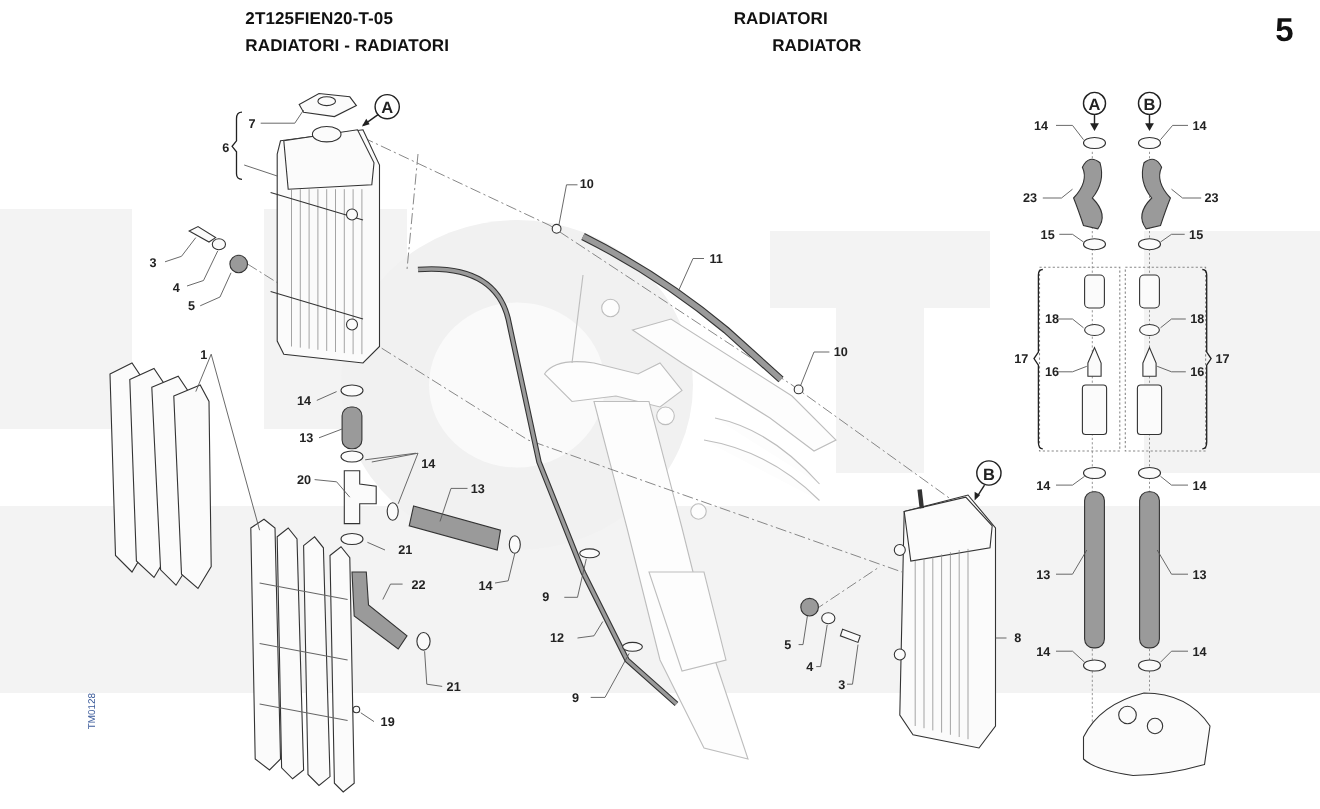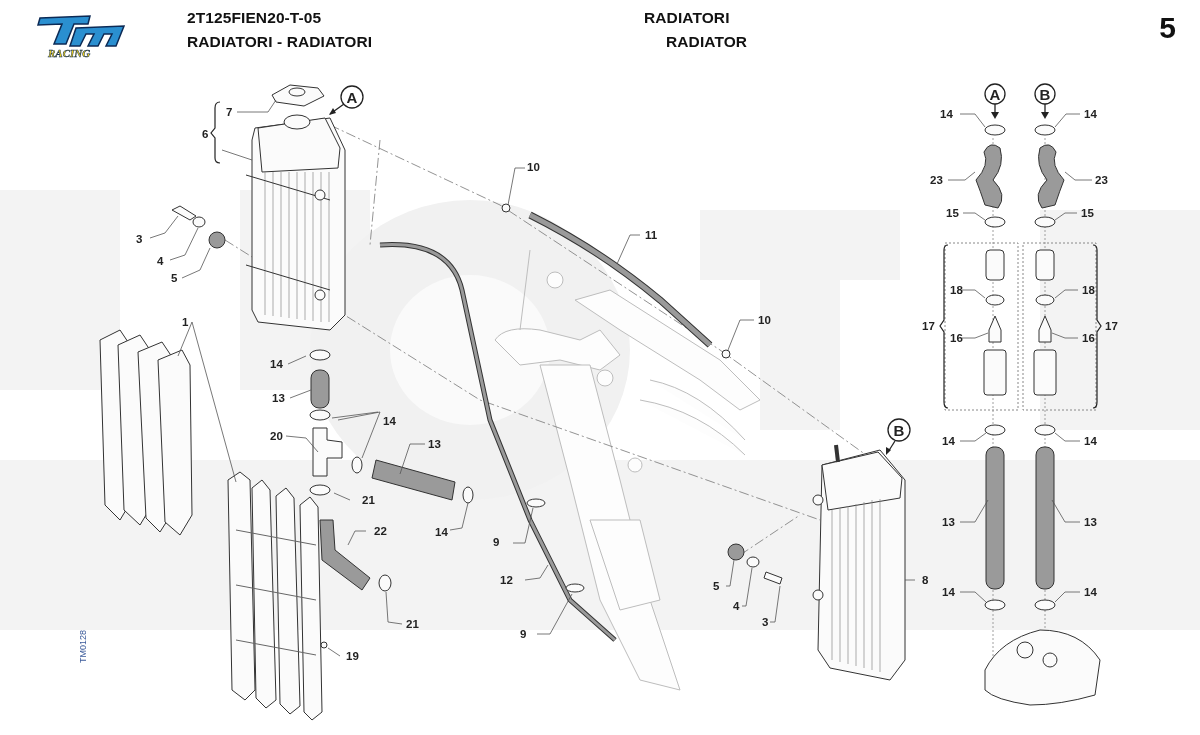--- a/index.html
+++ b/index.html
@@ -1,52 +1,43 @@
 <!DOCTYPE html>
 <html><head>
 <meta charset="utf-8">
 <style>
   html, body { margin:0; padding:0; background:#ffffff; }
   body { width:1200px; height:735px; overflow:hidden; position:relative;
          font-family:"Liberation Sans", sans-serif; color:#1a1a1a; }
   .header { position:absolute; top:0; left:0; width:1200px; height:64px; background:#fff; }
   .logo { position:absolute; left:30px; top:8px; width:100px; height:52px; }
-  .h-text { position:absolute; font-weight:bold; font-size:15.5px; letter-spacing:0.1px; color:#111; }
+  .h-text { position:absolute; font-weight:bold; font-size:15.5px; letter-spacing:0.1px; color:#111;margin-left:36px; }
   .code { left:187px; top:9px; }
   .sub  { left:187px; top:33px; }
-  .it   { left:644px; top:9px; }
+  .it   { left:631px; top:9px; }
   .en   { left:666px; top:33px; }
   .pagenum { position:absolute; right:24px; top:11px; font-size:30px; font-weight:bold; color:#111; }
   .watermark { position:absolute; left:0; top:170px; width:1200px; height:470px; pointer-events:none; }
   svg.diagram { position:absolute; left:0; top:64px; }
   .callout { font-family:"Liberation Sans", sans-serif; font-size:11.5px; font-weight:bold; fill:#222; }
   .bubble-text { font-family:"Liberation Sans", sans-serif; font-size:15px; font-weight:bold; fill:#222; }
   .leader { stroke:#555; stroke-width:0.8; fill:none; }
   .dash { stroke:#777; stroke-width:0.8; fill:none; stroke-dasharray:10 3 2 3; }
   .dots { stroke:#888; stroke-width:0.8; fill:none; stroke-dasharray:2 2; }
   .part { stroke:#333; stroke-width:1; fill:#fbfbfb; }
   .part-dark { stroke:#333; stroke-width:1; fill:#9a9a9a; }
   .frame { stroke:#bdbdbd; stroke-width:1; fill:#fdfdfd; }
   .fin { stroke:#8a8a8a; stroke-width:0.7; }
   .tmcode { position:absolute; left:78px; top:663px; font-size:9px; color:#3a5a9a;
             transform:rotate(-90deg); transform-origin:left top; }
 </style>
 </head>
 <body>
 
 <div class="header">
-  <div class="logo">
-    <svg width="100" height="52" viewBox="0 0 100 52">
-      <g>
-        <path d="M10 10 L60 8 L58 16 L44 16 L36 36 L24 36 L32 16 L8 17 Z" fill="#2a8fd0" stroke="#0c2a55" stroke-width="1.5"></path>
-        <path d="M46 20 L94 18 L86 38 L76 38 L82 26 L74 26 L68 38 L58 38 L64 26 L56 26 L50 38 L40 38 Z" fill="#2a8fd0" stroke="#0c2a55" stroke-width="1.5"></path>
-      </g>
-      <text x="18" y="49" font-family="'Liberation Serif', serif" font-size="11" font-weight="bold" font-style="italic" fill="#f2d21a" stroke="#0c2a55" stroke-width="0.5">RACING</text>
-    </svg>
-  </div>
   <div class="h-text code">2T125FIEN20-T-05</div>
   <div class="h-text sub">RADIATORI - RADIATORI</div>
   <div class="h-text it">RADIATORI</div>
   <div class="h-text en">RADIATOR</div>
   <div class="pagenum">5</div>
 </div>
 
 <svg class="watermark" width="1200" height="470">
   <g fill="#f3f3f3">
     <rect x="0" y="20" width="120" height="200"></rect>

